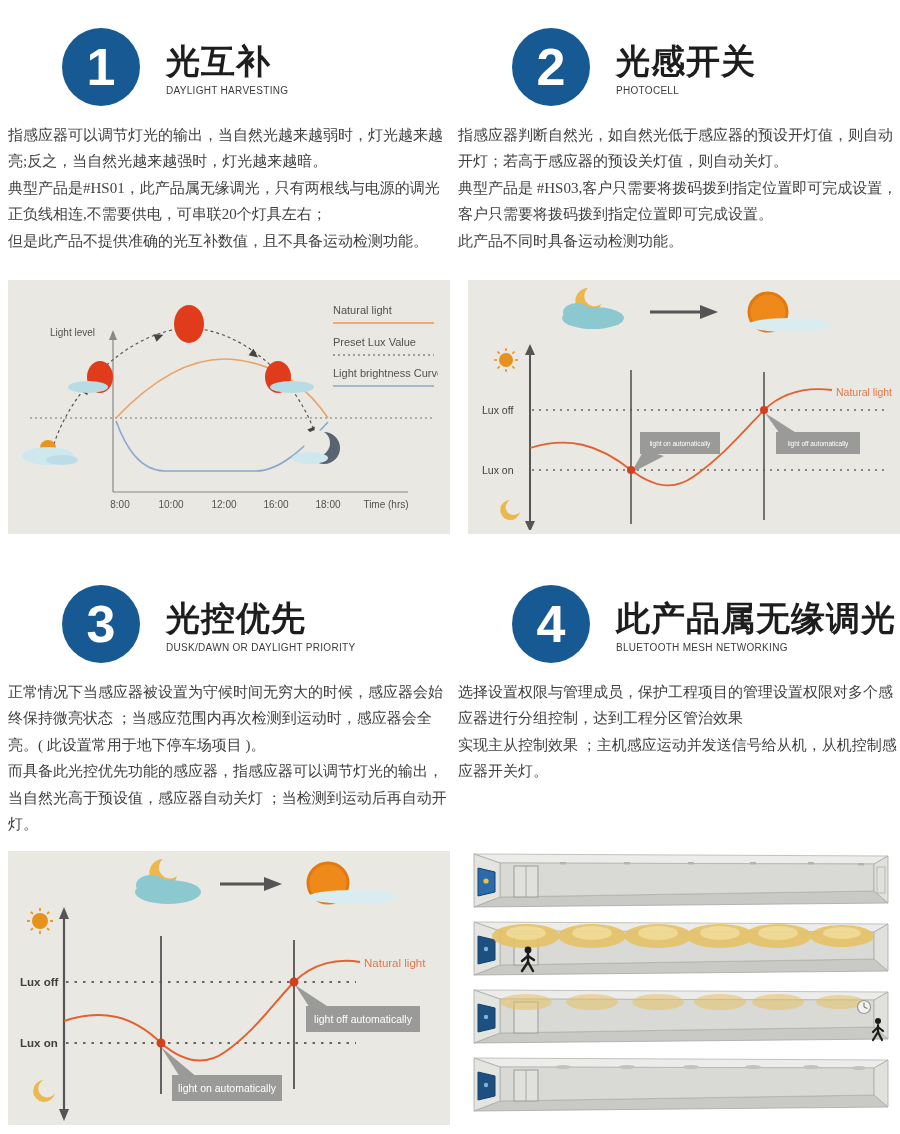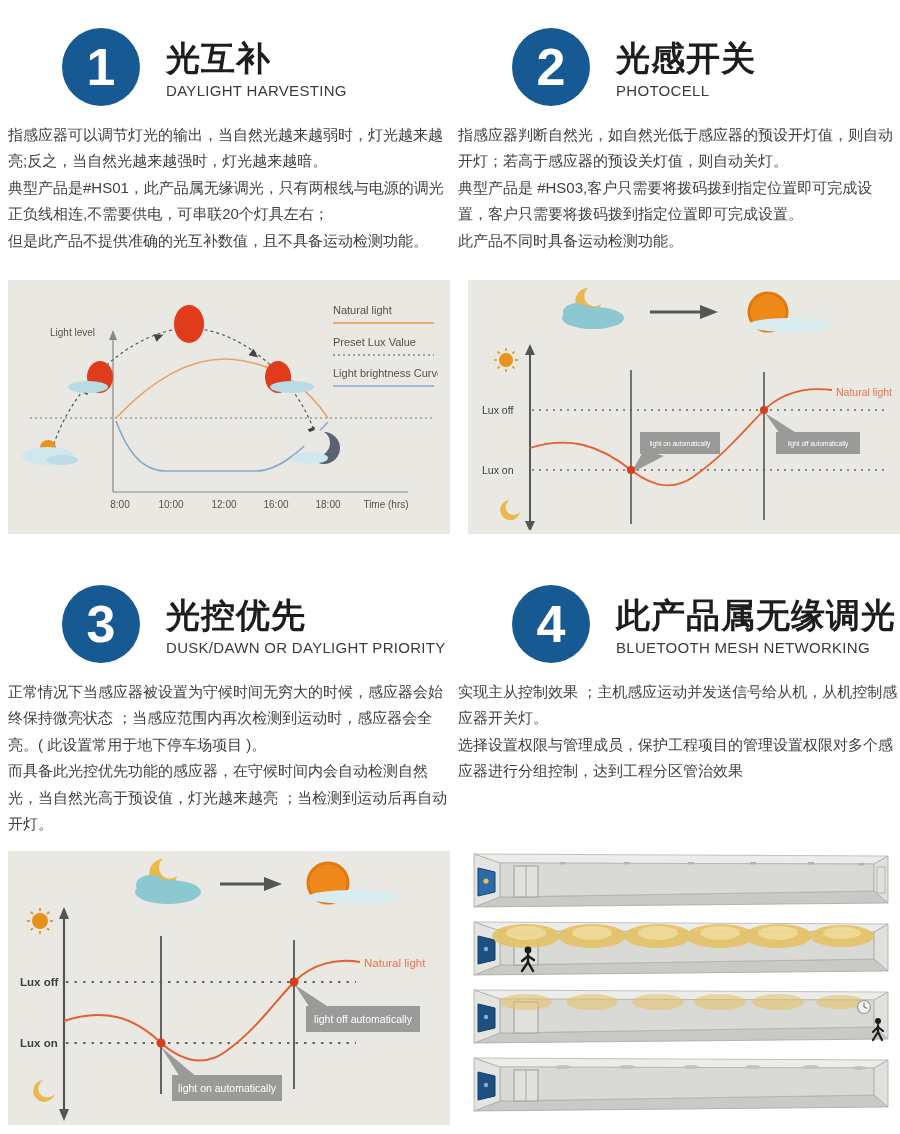--- a/index.html
+++ b/index.html
@@ -12,25 +12,25 @@
   .grid { display:grid; grid-template-columns:450px 450px; grid-template-rows:565px auto; }
   .section { padding-left:8px; }
   .sec-header { display:flex; align-items:center; gap:26px; margin:28px 0 16px 54px; }
   .row2 .sec-header { margin-top:20px; }
   .num-circle {
     width:78px; height:78px; border-radius:50%; background:#175a93; color:#ffffff;
     display:flex; align-items:center; justify-content:center;
     font-size:52px; font-weight:bold; flex-shrink:0;
   }
   .titles h2 { margin:0; font-size:34px; color:#1d1d1d; letter-spacing:1px; font-weight:700; }
-  .titles .sub { font-size:15px; color:#3b3b3b; margin-top:0; letter-spacing:0.3px; }
+  .titles .sub { font-size:10px; color:#3b3b3b; margin-top:0; letter-spacing:0.3px; }
   .body-text { font-size:15px; line-height:1.76; width:443px; color:#3f3f3f; }
   .row1 .body-text { min-height:146px; }
   .row2 .body-text { min-height:160px; }
-  .body-text p { margin:0; }
+  .body-text p { margin:0;font-family:Liberation Serif, serif; }
   .diagram { background:#e9e8e3; margin-top:12px; }
   .right .diagram { margin-left:10px; }
   .corridors { margin-top:12px; display:flex; flex-direction:column; gap:10px; }
   .right .corridors { margin-left:10px; }
   svg text { font-family:"Liberation Sans","DejaVu Sans",sans-serif; }
 </style>
 </head>
 <body>
 
 <div class="grid">
@@ -188,21 +188,21 @@
   <div class="section row2 left">
     <div class="sec-header">
       <div class="num-circle">3</div>
       <div class="titles">
         <h2>光控优先</h2>
         <div class="sub">DUSK/DAWN OR DAYLIGHT PRIORITY</div>
       </div>
     </div>
     <div class="body-text">
       <p>正常情况下当感应器被设置为守候时间无穷大的时候，感应器会始终保持微亮状态 ；当感应范围内再次检测到运动时，感应器会全亮。( 此设置常用于地下停车场项目 )。</p>
-      <p>而具备此光控优先功能的感应器，在守候时间内会自动检测自然光，当自然光高于预设值，灯光越来越亮 ；当检测到运动后再自动开灯。</p>
+      <p>而具备此光控优先功能的感应器，指感应器可以调节灯光的输出，当自然光高于预设值，感应器自动关灯 ；当检测到运动后再自动开灯。</p>
     </div>
     <div class="diagram">
       <svg width="437" height="270" viewBox="0 0 437 270">
         <rect x="0" y="0" width="437" height="270" fill="#e9e8e3"></rect>
 
         <g transform="translate(160,34)">
           <path d="M-5,-26 a14,14 0 1,0 14,17 a11,11 0 1,1 -14,-17 z" fill="#eab84d"></path>
           <ellipse cx="0" cy="7" rx="33" ry="12" fill="#8cc8d0"></ellipse>
           <ellipse cx="-17" cy="0" rx="15" ry="10" fill="#8cc8d0"></ellipse>
         </g>
@@ -262,22 +262,22 @@
 
   <div class="section row2 right">
     <div class="sec-header">
       <div class="num-circle">4</div>
       <div class="titles">
         <h2>此产品属无缘调光</h2>
         <div class="sub">BLUETOOTH MESH NETWORKING</div>
       </div>
     </div>
     <div class="body-text">
+      <p>选择设置权限与管理成员，保护工程项目的管理设置权限对多个感应器进行分组控制，达到工程分区管治效果</p>
       <p>实现主从控制效果 ；主机感应运动并发送信号给从机，从机控制感应器开关灯。</p>
-      <p>选择设置权限与管理成员，保护工程项目的管理设置权限对多个感应器进行分组控制，达到工程分区管治效果</p>
     </div>
     <div class="corridors">
 
       <svg width="428" height="58" viewBox="0 0 428 58">
         <polygon points="6,56 32,46 406,40 420,52" fill="#c9c9c6" stroke="#a8a8a4" stroke-width="0.8"></polygon>
         <polygon points="6,3 420,5 406,13 32,12" fill="#ececea" stroke="#b4b4b0" stroke-width="0.8"></polygon>
         <polygon points="32,12 406,13 406,40 32,46" fill="#d9d9d6" stroke="#b4b4b0" stroke-width="0.8"></polygon>
         <polygon points="6,3 32,12 32,46 6,56" fill="#e4e4e1" stroke="#a8a8a4" stroke-width="0.8"></polygon>
         <polygon points="406,13 420,5 420,52 406,40" fill="#e0e0dd" stroke="#a8a8a4" stroke-width="0.8"></polygon>
         <rect x="409" y="16" width="8" height="26" fill="none" stroke="#b0b0ac" stroke-width="0.8"></rect>

